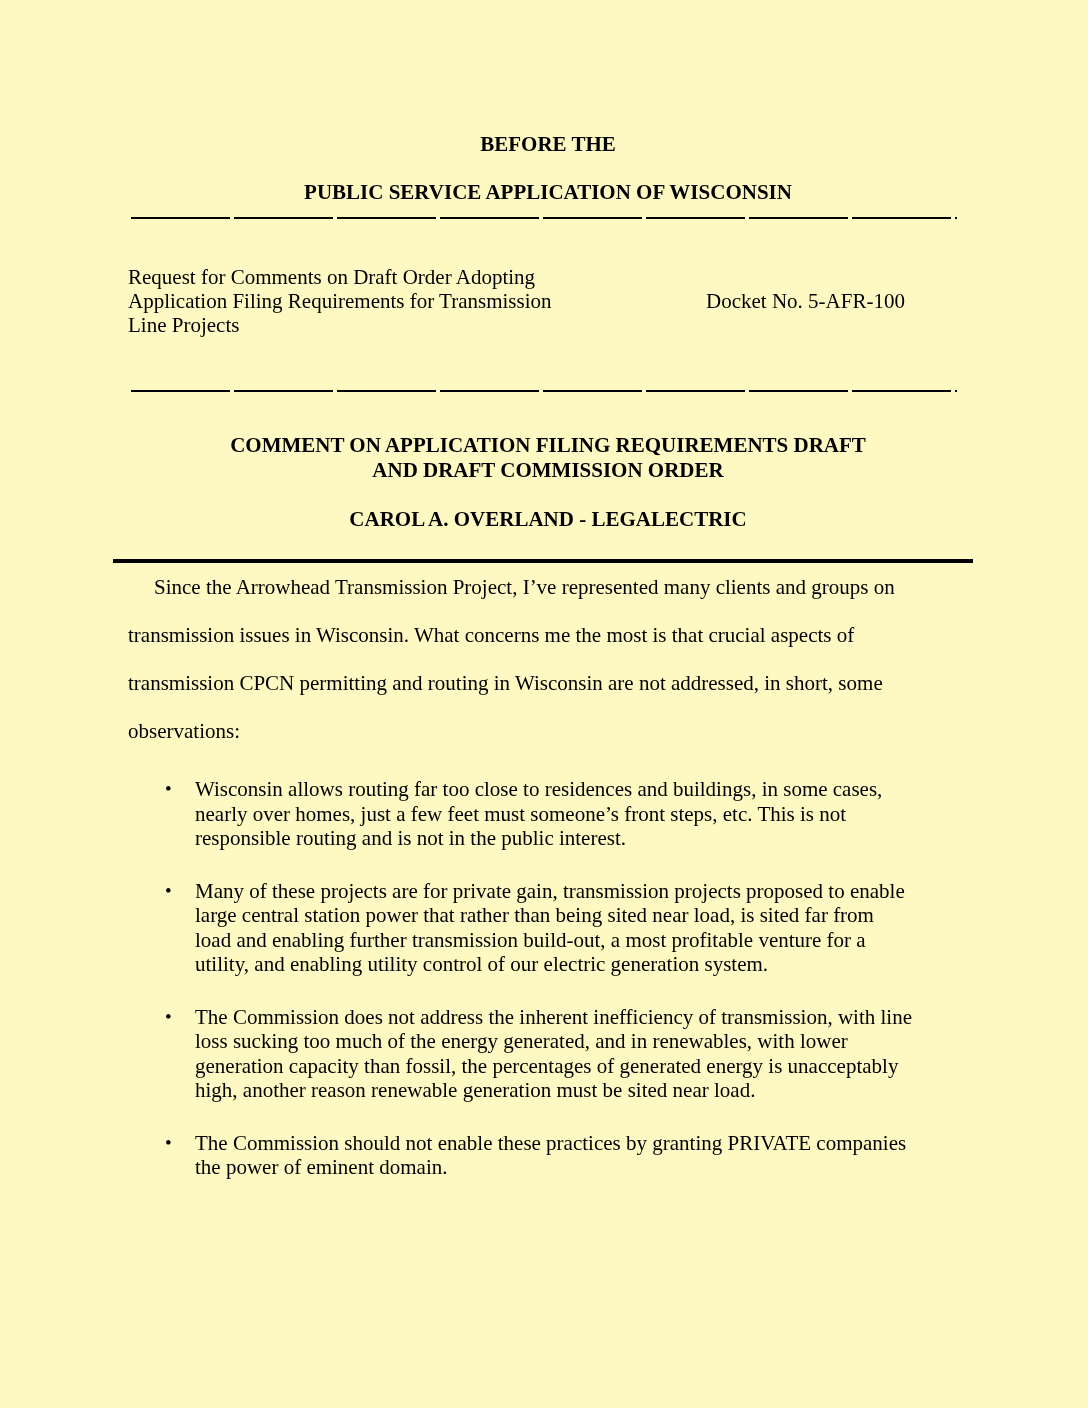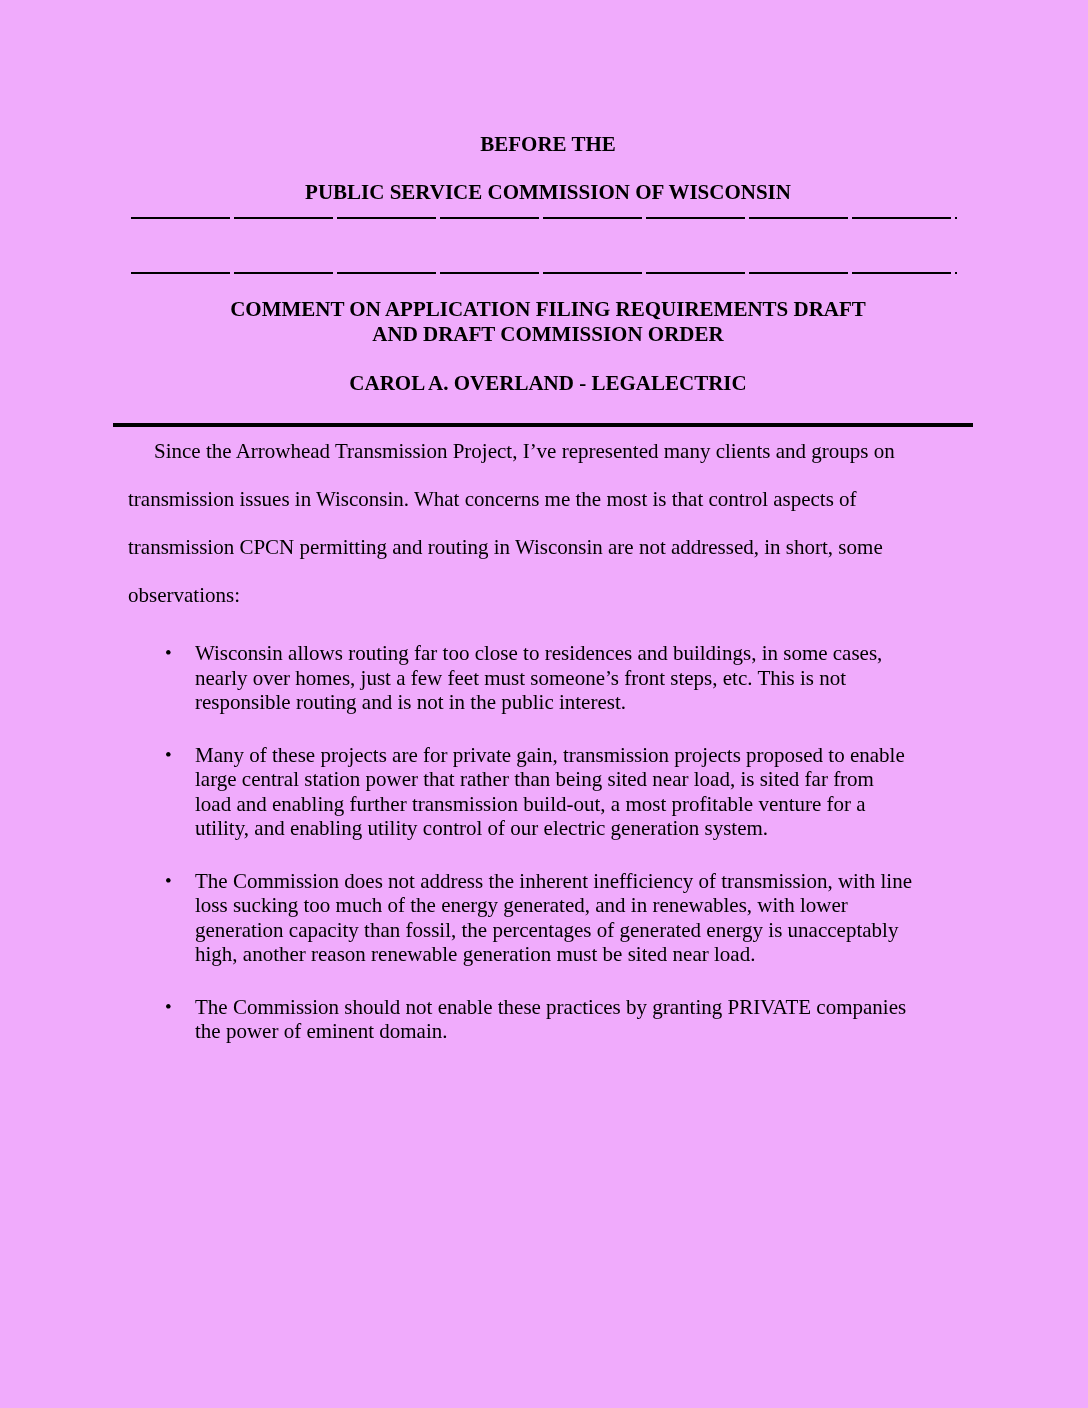--- a/index.html
+++ b/index.html
@@ -1,21 +1,21 @@
 <!DOCTYPE html>
 <html><head>
 <meta charset="utf-8">
 <style>
   html, body { margin: 0; padding: 0; background: #fff; }
   .page {
     position: relative;
     width: 1088px;
     height: 1408px;
     box-sizing: border-box;
-    background: #f0abfc;
+    background: #fef9c3;
     padding: 132px 120px 0 128px;
     font-family: "Liberation Serif", "DejaVu Serif", serif;
     font-size: 21px;
     color: #000;
     overflow: hidden;
   }
   .center { text-align: center; }
   .bold { font-weight: bold; }
   .pre { white-space: pre-line; }
 
@@ -41,21 +41,21 @@
   }
   .caption-right {
     padding-top: 24px;
     line-height: 24px;
     white-space: nowrap;
   }
 
   .rule-seg-2 { margin-top: 53px; }
 
   .title-block {
-    margin-top: 23px;
+    margin-top: 41px;
     line-height: 25px;
   }
   .author-line {
     margin-top: 24px;
     line-height: 25px;
   }
 
   .rule-thick {
     margin-top: 27px;
     margin-left: -15px;
@@ -84,37 +84,43 @@
   }
   .bullet-text { flex: 1 1 auto; }
 </style>
 </head>
 <body>
 
 <div class="page">
 
   <div class="center bold heading heading-1">BEFORE THE</div>
 
-  <div class="center bold heading heading-2">PUBLIC SERVICE COMMISSION OF WISCONSIN</div>
+  <div class="center bold heading heading-2">PUBLIC SERVICE APPLICATION OF WISCONSIN</div>
 
   <div class="rule-seg"></div>
 
+  <div class="caption-row">
+    <div class="caption-left pre">Request for Comments on Draft Order Adopting
+Application Filing Requirements for Transmission
+Line Projects</div>
+    <div class="caption-right">Docket No. 5-AFR-100</div>
+  </div>
 
   <div class="rule-seg rule-seg-2"></div>
 
   <div class="center bold title-block pre">COMMENT ON APPLICATION FILING REQUIREMENTS DRAFT
 AND DRAFT COMMISSION ORDER</div>
 
   <div class="center bold author-line">CAROL A. OVERLAND - LEGALECTRIC</div>
 
   <div class="rule-thick"></div>
 
 
   <p class="para para-second pre">Since the Arrowhead Transmission Project, I’ve represented many clients and groups on
-transmission issues in Wisconsin. What concerns me the most is that control aspects of
+transmission issues in Wisconsin. What concerns me the most is that crucial aspects of
 transmission CPCN permitting and routing in Wisconsin are not addressed, in short, some
 observations:</p>
 
   <div class="bullet-list">
 
     <div class="bullet-item">
       <span class="bullet-marker">•</span>
       <span class="bullet-text pre">Wisconsin allows routing far too close to residences and buildings, in some cases,
 nearly over homes, just a few feet must someone’s front steps, etc.  This is not
 responsible routing and is not in the public interest.</span>

